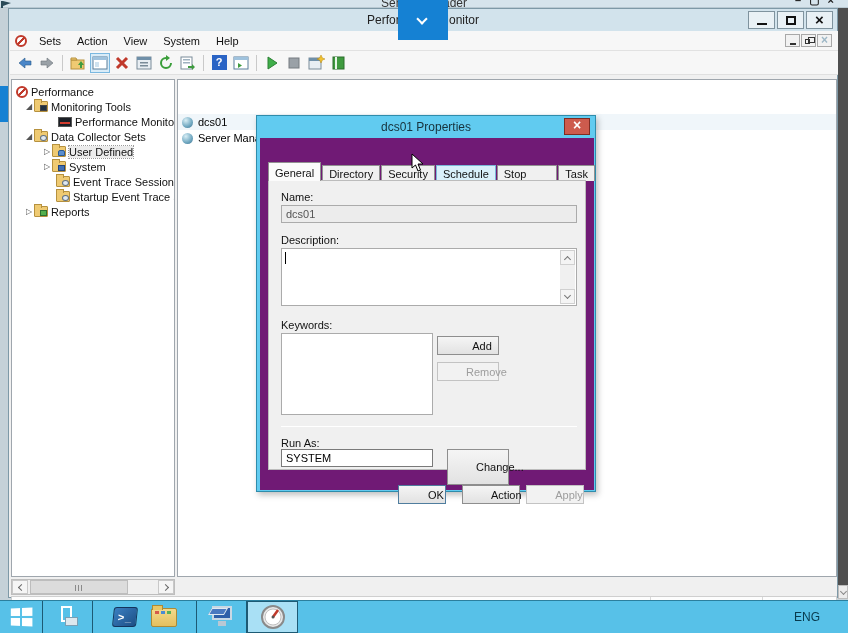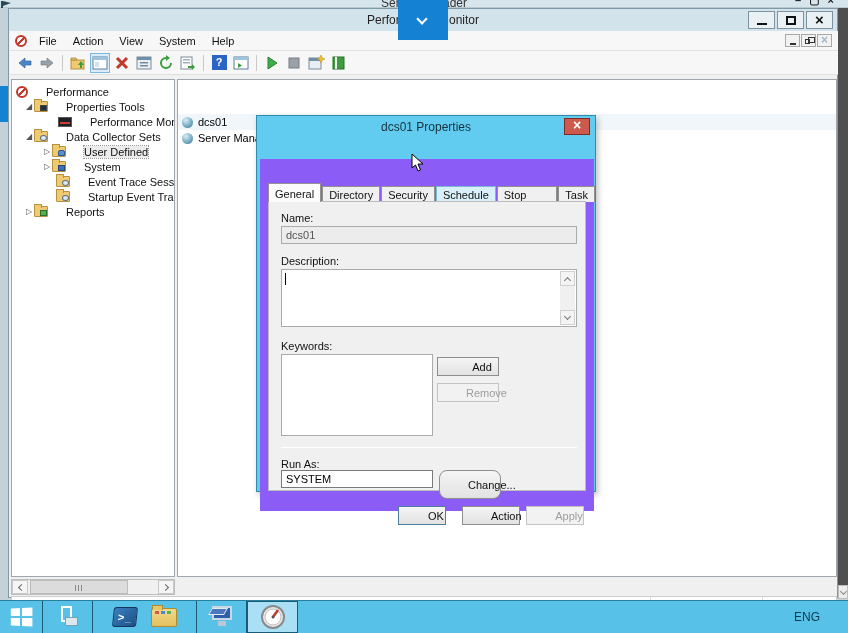--- a/index.html
+++ b/index.html
@@ -47,21 +47,21 @@
   .tb-i { width:20px; height:20px; display:flex; align-items:center; justify-content:center; margin:0 1px; position:relative; }
   .tb-sel { background:#d9ecf8; border:1px solid #7ab8e0; }
   .tb-sep { width:1px; height:16px; background:#c9c9c9; margin:0 4px; }
   .q-help { width:15px; height:15px; background:#2a64c5; color:#fff; font-weight:bold; font-size:11px; text-align:center; line-height:15px; }
   .q-help:before { content:"?"; }
 
   
   .tree-pane { position:absolute; left:2px; top:70px; width:164px; height:498px; background:#fff; border:1px solid #9fa6ad; overflow:hidden; }
   .titem { position:absolute; height:15px; display:flex; align-items:center; white-space:nowrap; }
   .texp { font-size:8px; color:#555; width:10px; display:inline-block; text-align:center; }
-  .tlabel { margin-left:18px; color:#111; }
+  .tlabel { margin-left:3px; color:#111; }
   .tfocus { background:#ececec; outline:1px dotted #9a9a9a; }
 
   
   .i-logo { width:12px; height:12px; border:2px solid #c0392b; border-radius:50%; background:linear-gradient(135deg,#fff 42%,#c0392b 42%,#c0392b 58%,#fff 58%); display:inline-block; }
   .i-folder { width:14px; height:11px; background:#efca72; border:1px solid #b6913e; border-radius:1px; position:relative; display:inline-block; }
   .i-folder:before { content:""; position:absolute; left:-1px; top:-3px; width:6px; height:3px; background:#efca72; border:1px solid #b6913e; border-bottom:none; }
   .i-mini { position:absolute; right:0px; bottom:0px; width:7px; height:6px; border:1px solid #444; }
   .m-screen { background:#203040; }
   .m-user { background:#5a8fd0; border-color:#2d5a90; border-radius:2px 2px 0 0; }
   .m-sys { background:#3f6fb5; border-color:#24457a; }
@@ -90,21 +90,21 @@
   .row-sel { background:#f0f6fa; }
 
   .statusbar { position:absolute; left:2px; top:587px; width:826px; height:18px; background:#fdfdfd; border:1px solid #cfcfcf; }
   .sb-sep { position:absolute; top:0; width:1px; height:16px; background:#d8d8d8; }
 
   
   .dialog { position:absolute; left:256px; top:115px; width:340px; height:377px; background:#61cbf0; border:1px solid #2f8cab; z-index:50; box-shadow:2px 3px 6px rgba(0,0,0,.25); }
   .dlg-title { position:absolute; left:0; top:0; right:0; height:22px; text-align:center; color:#17323c; font-size:12px; padding-top:4px; }
   .dlg-close { position:absolute; right:5px; top:2px; width:26px; height:17px; background:#cd5b4d; border:1px solid #7e2c23; }
   .dlg-close:before { content:"\00d7"; position:absolute; left:0; right:0; top:-2px; text-align:center; color:#fff; font-weight:bold; font-size:14px; }
-  .dlg-body { position:absolute; left:3px; top:22px; width:334px; height:352px; background:#8b5cf6;margin-top:21px; }
+  .dlg-body { position:absolute; left:3px; top:22px; width:334px; height:352px; background:#701a75; }
 
   .tabs { position:absolute; left:8px; top:25px; height:18px; display:flex; align-items:flex-end; }
   .tab { border:1px solid #919191; border-bottom:none; background:#f0f0f0; padding:2px 6px 2px 6px; margin-right:1px; height:16px; color:#111; }
   .tab-active { background:#fbfbfb; height:19px; position:relative; z-index:2; padding-top:4px; }
   .tab-hover { background:#d9f0fa; border-color:#7ab8d8; }
   .tabpage { position:absolute; left:8px; top:42px; width:318px; height:290px; border:1px solid #bcbcbc; background:#f0f0f0; }
 
   .flabel { position:absolute; color:#111; }
   .field { position:absolute; border:1px solid #ababab; background:#fff; font-family:"Liberation Sans",sans-serif; font-size:11px; padding:2px 4px; }
   .field-ro { background:#ececec; color:#555; }
@@ -175,21 +175,21 @@
           </div>
         <div class="wbtn">
             <span class="g-max"></span>
           </div>
         <div class="wbtn g-close"></div>
       </div>
     </div>
 
     <div class="pm-menubar">
       <span style="margin:0 4px 0 5px;" class="i-logo"></span>
-      <span class="menu-item">File</span>
+      <span class="menu-item">Sets</span>
       <span class="menu-item">Action</span>
       <span class="menu-item">View</span>
       <span class="menu-item">System</span>
       <span class="menu-item">Help</span>
       <div class="mini-btns">
         <div class="mbtn">
             <span class="mg-min"></span>
           </div>
         <div class="mbtn">
             <span class="mg-restore"></span>
@@ -291,21 +291,21 @@
     <div class="tree-pane">
       <div class="titem" style="left:4px; top:4px;">
         <span class="i-logo"></span>
         <span class="tlabel">Performance</span>
       </div>
       <div class="titem" style="left:12px; top:19px;">
         <span class="texp">◢</span>
         <span class="i-folder">
             <span class="i-mini m-screen"></span>
           </span>
-        <span class="tlabel">Properties Tools</span>
+        <span class="tlabel">Monitoring Tools</span>
       </div>
       <div class="titem" style="left:46px; top:34px;">
         <span class="i-monitor"></span>
         <span class="tlabel">Performance Monitor</span>
       </div>
       <div class="titem" style="left:12px; top:49px;">
         <span class="texp">◢</span>
         <span class="i-folder">
             <span class="i-mini m-clock"></span>
           </span>
@@ -416,21 +416,21 @@
 
         <span class="flabel" style="left:12px; top:138px;">Keywords:</span>
         <div class="field" style="left:12px; top:152px; width:152px; height:82px;"></div>
         <button class="btn" style="left:168px; top:155px; width:62px; height:19px;">Add</button>
         <button class="btn btn-disabled" style="left:168px; top:181px; width:62px; height:19px;">Remove</button>
 
         <div class="hsep" style="left:12px; top:245px; width:296px;"></div>
 
         <span class="flabel" style="left:12px; top:256px;">Run As:</span>
         <input class="field" style="left: 12px; top: 268px; width: 152px; height: 18px; border-color: rgb(122, 122, 122);" value="SYSTEM">
-        <button class="btn" style="left:170px; top:268px; width:62px; height:29px;border-radius:8px;">Change...</button>
+        <button class="btn" style="left:178px; top:268px; width:62px; height:36px;">Change...</button>
       </div>
 
       <button class="btn" style="left:138px; top:347px; width:48px; height:19px; border-color:#4f7d9e;">OK</button>
       <button class="btn" style="left:202px; top:347px; width:58px; height:19px;">Action</button>
       <button class="btn btn-disabled" style="left:266px; top:347px; width:58px; height:19px;">Apply</button>
     </div>
   </div>
 
   <svg style="position:absolute; left:411px; top:153px; z-index:100;" width="14" height="20">
     <path d="M1 1 L1 15 L4.5 12 L7 18 L9.5 17 L7 11 L12 11 Z" fill="#fff" stroke="#000" stroke-width="1"></path>

